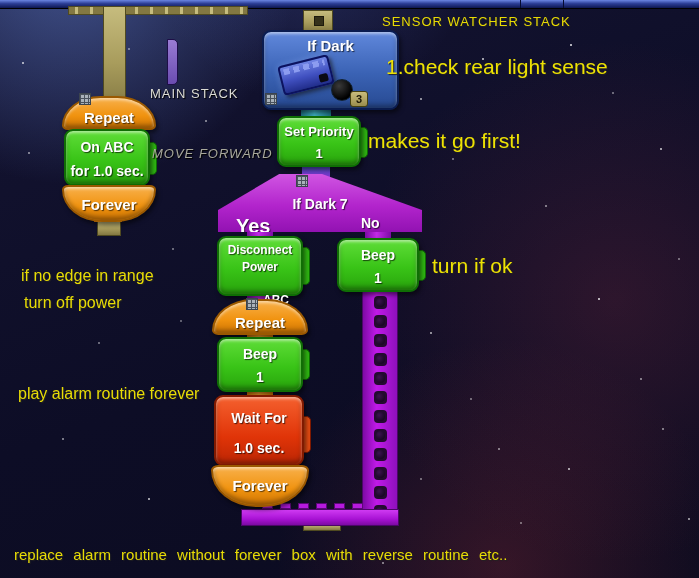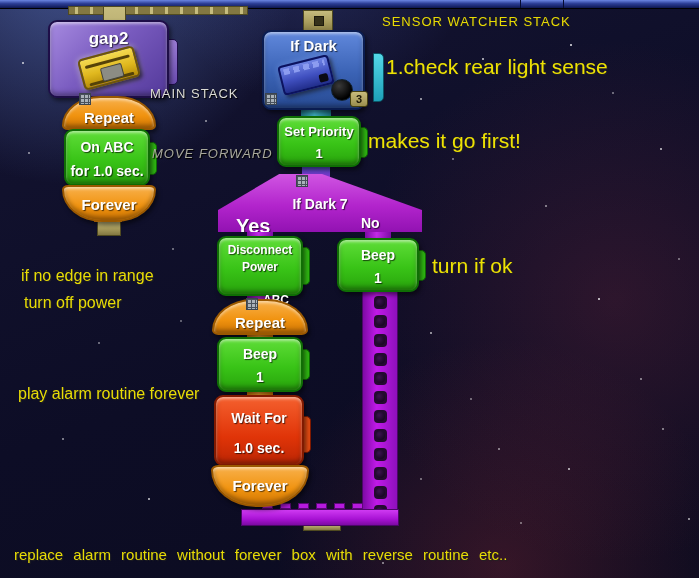--- a/index.html
+++ b/index.html
@@ -156,46 +156,38 @@
       <div class="hole"></div>
   </div>
   <div class="abs hbeam" style="left:241px;top:509px;width:158px;height:17px;"></div>
   <div class="hstud" style="left:262px;top:503px;"></div>
   <div class="hstud" style="left:280px;top:503px;"></div>
   <div class="hstud" style="left:298px;top:503px;"></div>
   <div class="hstud" style="left:316px;top:503px;"></div>
   <div class="hstud" style="left:334px;top:503px;"></div>
   <div class="hstud" style="left:352px;top:503px;"></div>
 
-  <div class="abs block purpleblk rrect" style="left:48px;top:20px;width:121px;height:78px;font-size:17px;">
-    <div class="blocklbl" style="top:7px;">gap2</div>
-    <div class="rcx-icon" style="left:30px;top:30px;">
-      <div class="stripe" style="top:6px;"></div>
-      <div class="stripe" style="top:24px;"></div>
-      <div class="pad"></div>
-    </div>
-  </div>
   <div class="tab p" style="left:167px;top:39px;width:11px;height:46px;"></div>
 
   <div class="abs block orange-dome dome-top" style="left:62px;top:96px;width:94px;height:34px;font-size:15px;">
     <div class="blocklbl" style="top:11px;">Repeat</div>
   </div>
   <div class="grid-icon" style="left:79px;top:93px;"></div>
 
   <div class="abs block green rrect" style="left:64px;top:129px;width:86px;height:57px;font-size:14px;">
     <div class="blocklbl" style="top:8px;">On ABC</div>
     <div class="blocklbl" style="top:32px;">for 1.0 sec.</div>
   </div>
   <div class="tab g" style="left:148px;top:142px;width:9px;height:33px;"></div>
 
   <div class="abs block orange-dome dome-bottom" style="left:62px;top:185px;width:94px;height:37px;font-size:15px;">
     <div class="blocklbl" style="top:9px;">Forever</div>
   </div>
 
-  <div class="abs block blue rrect" style="left:262px;top:30px;width:103px;height:80px;font-size:15px;">
+  <div class="abs block blue rrect" style="left:262px;top:30px;width:137px;height:80px;font-size:15px;">
     <div class="blocklbl" style="top:5px;">If Dark</div>
     <div class="sensor-icon" style="left:16px;top:28px;">
       <div class="studrow"></div>
         <div class="nub"></div>
     </div>
   </div>
   <div class="tab c" style="left:373px;top:53px;width:11px;height:49px;"></div>
   <div class="blackdot" style="left:331px;top:79px;width:20px;height:20px;"></div>
   <div class="grid-icon" style="left:265px;top:93px;"></div>
   <div class="badge" style="left:350px;top:91px;width:18px;height:16px;">3</div>

